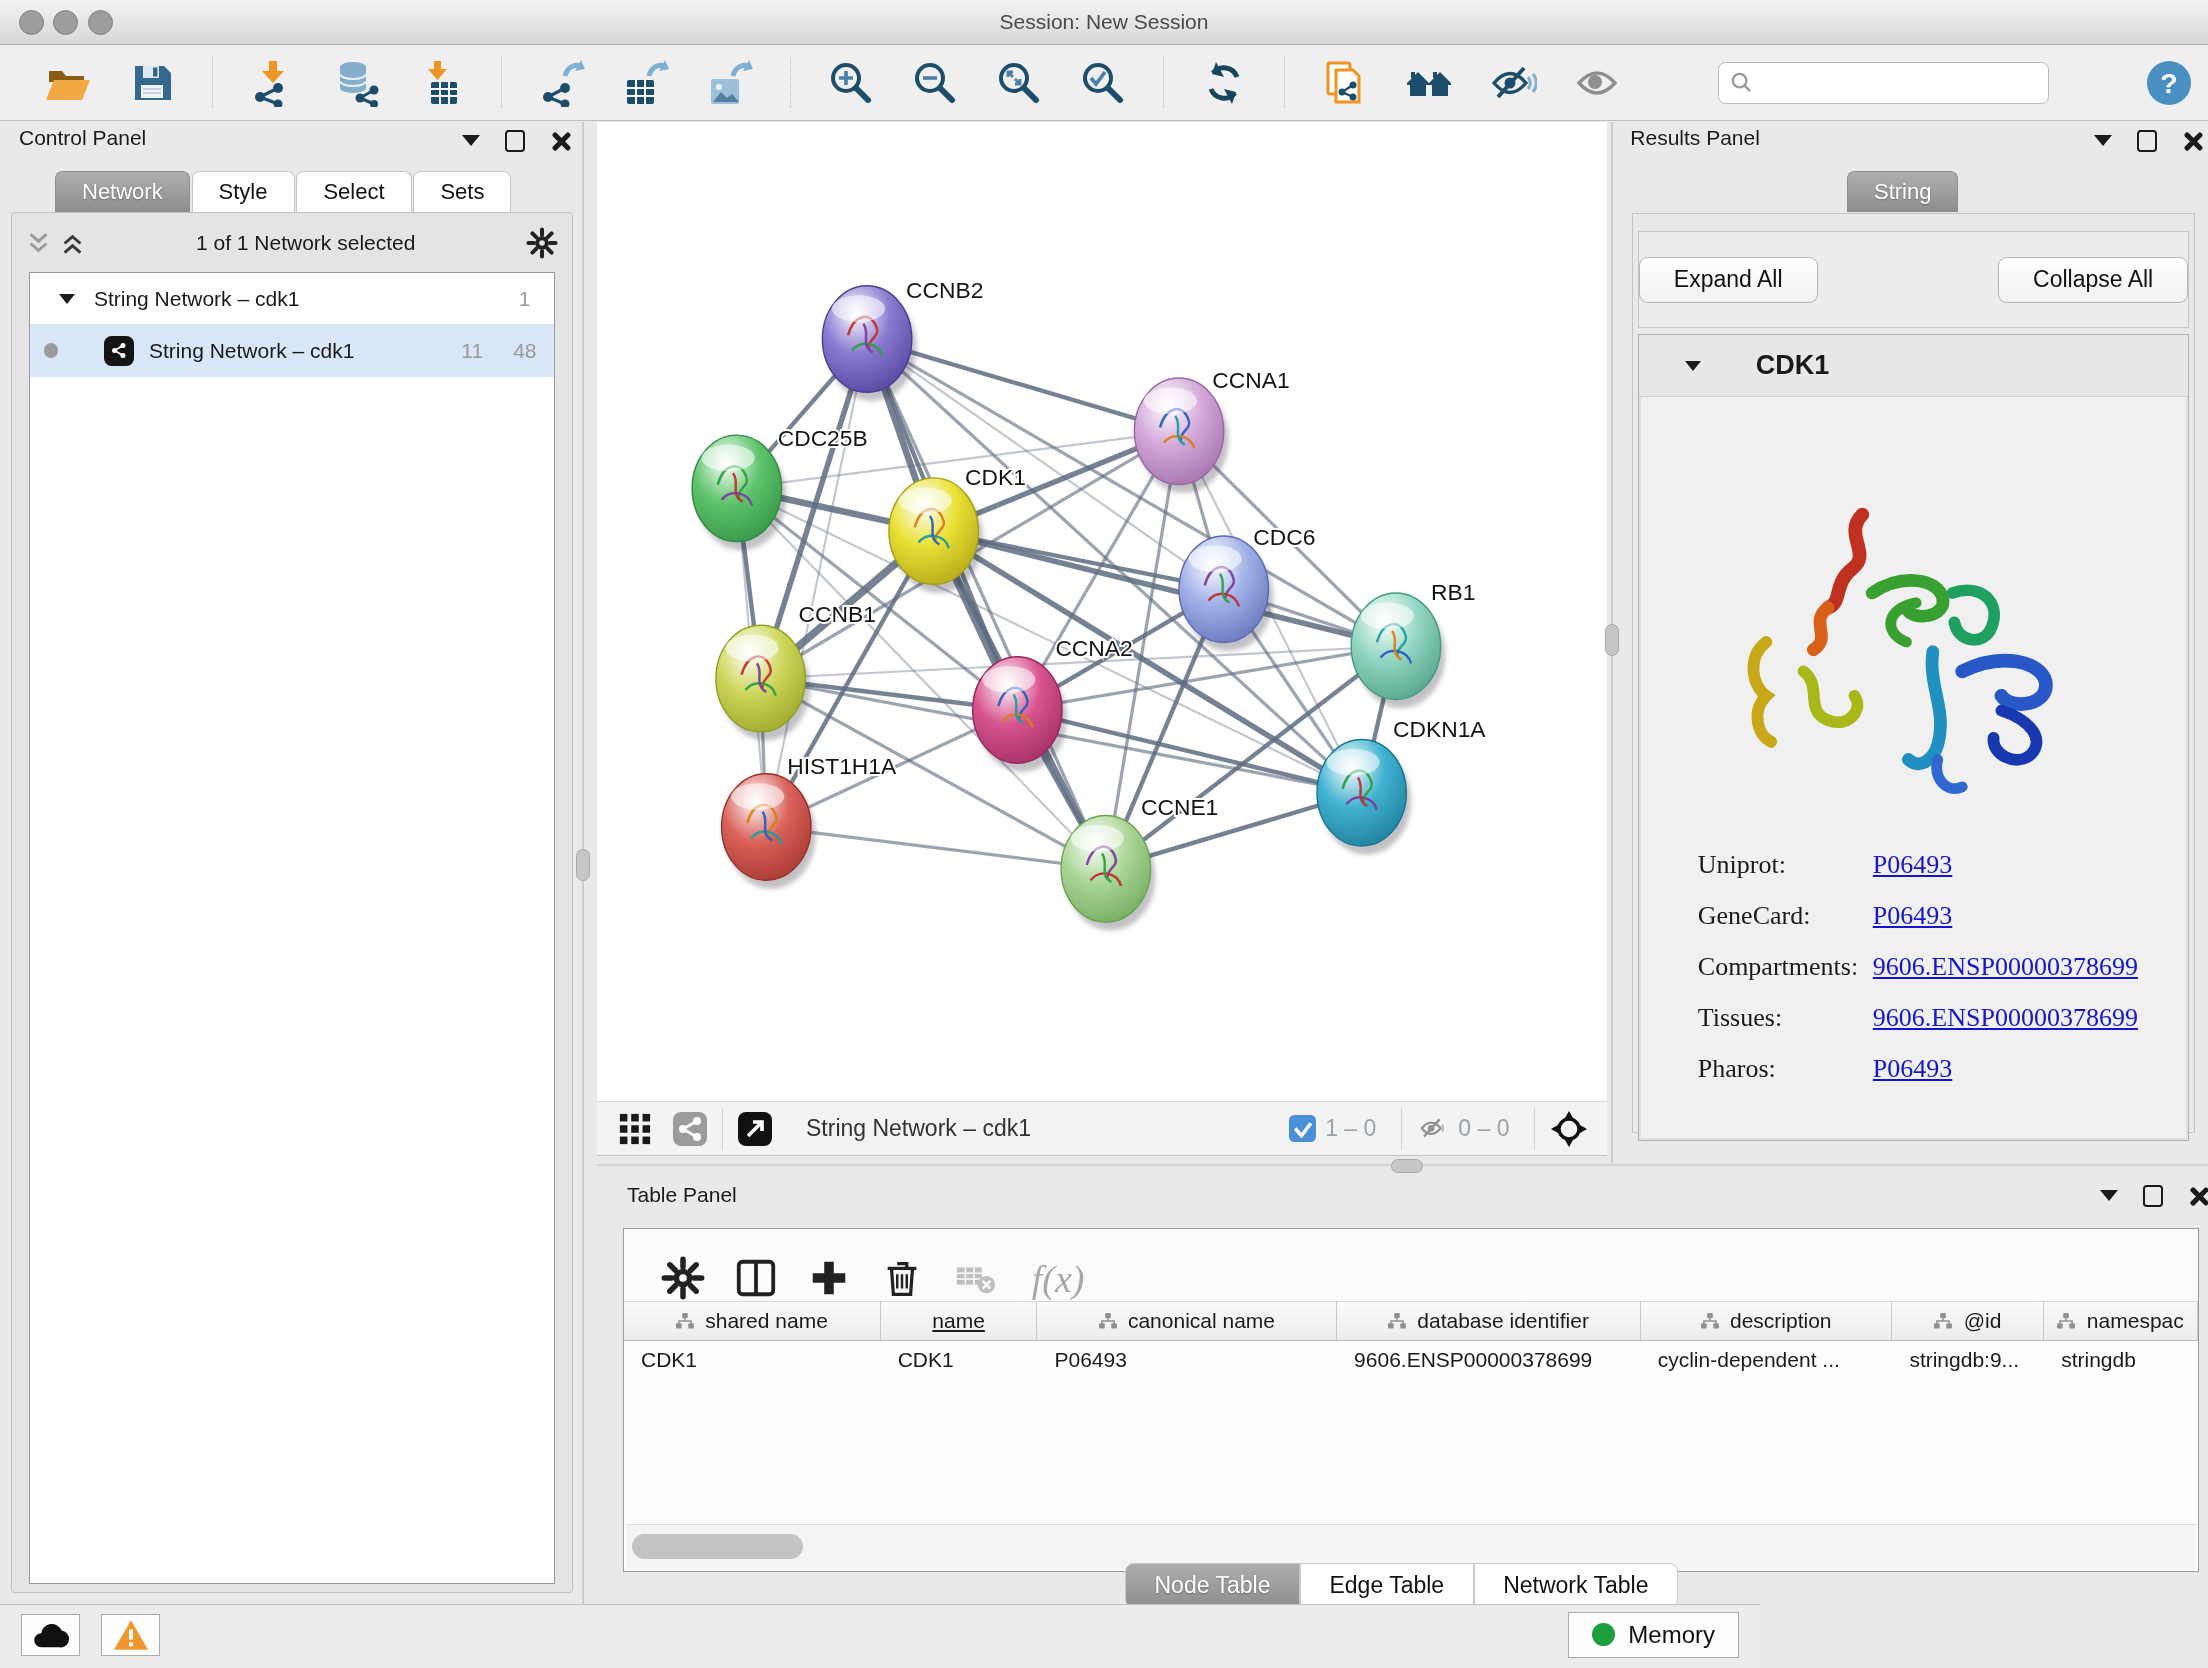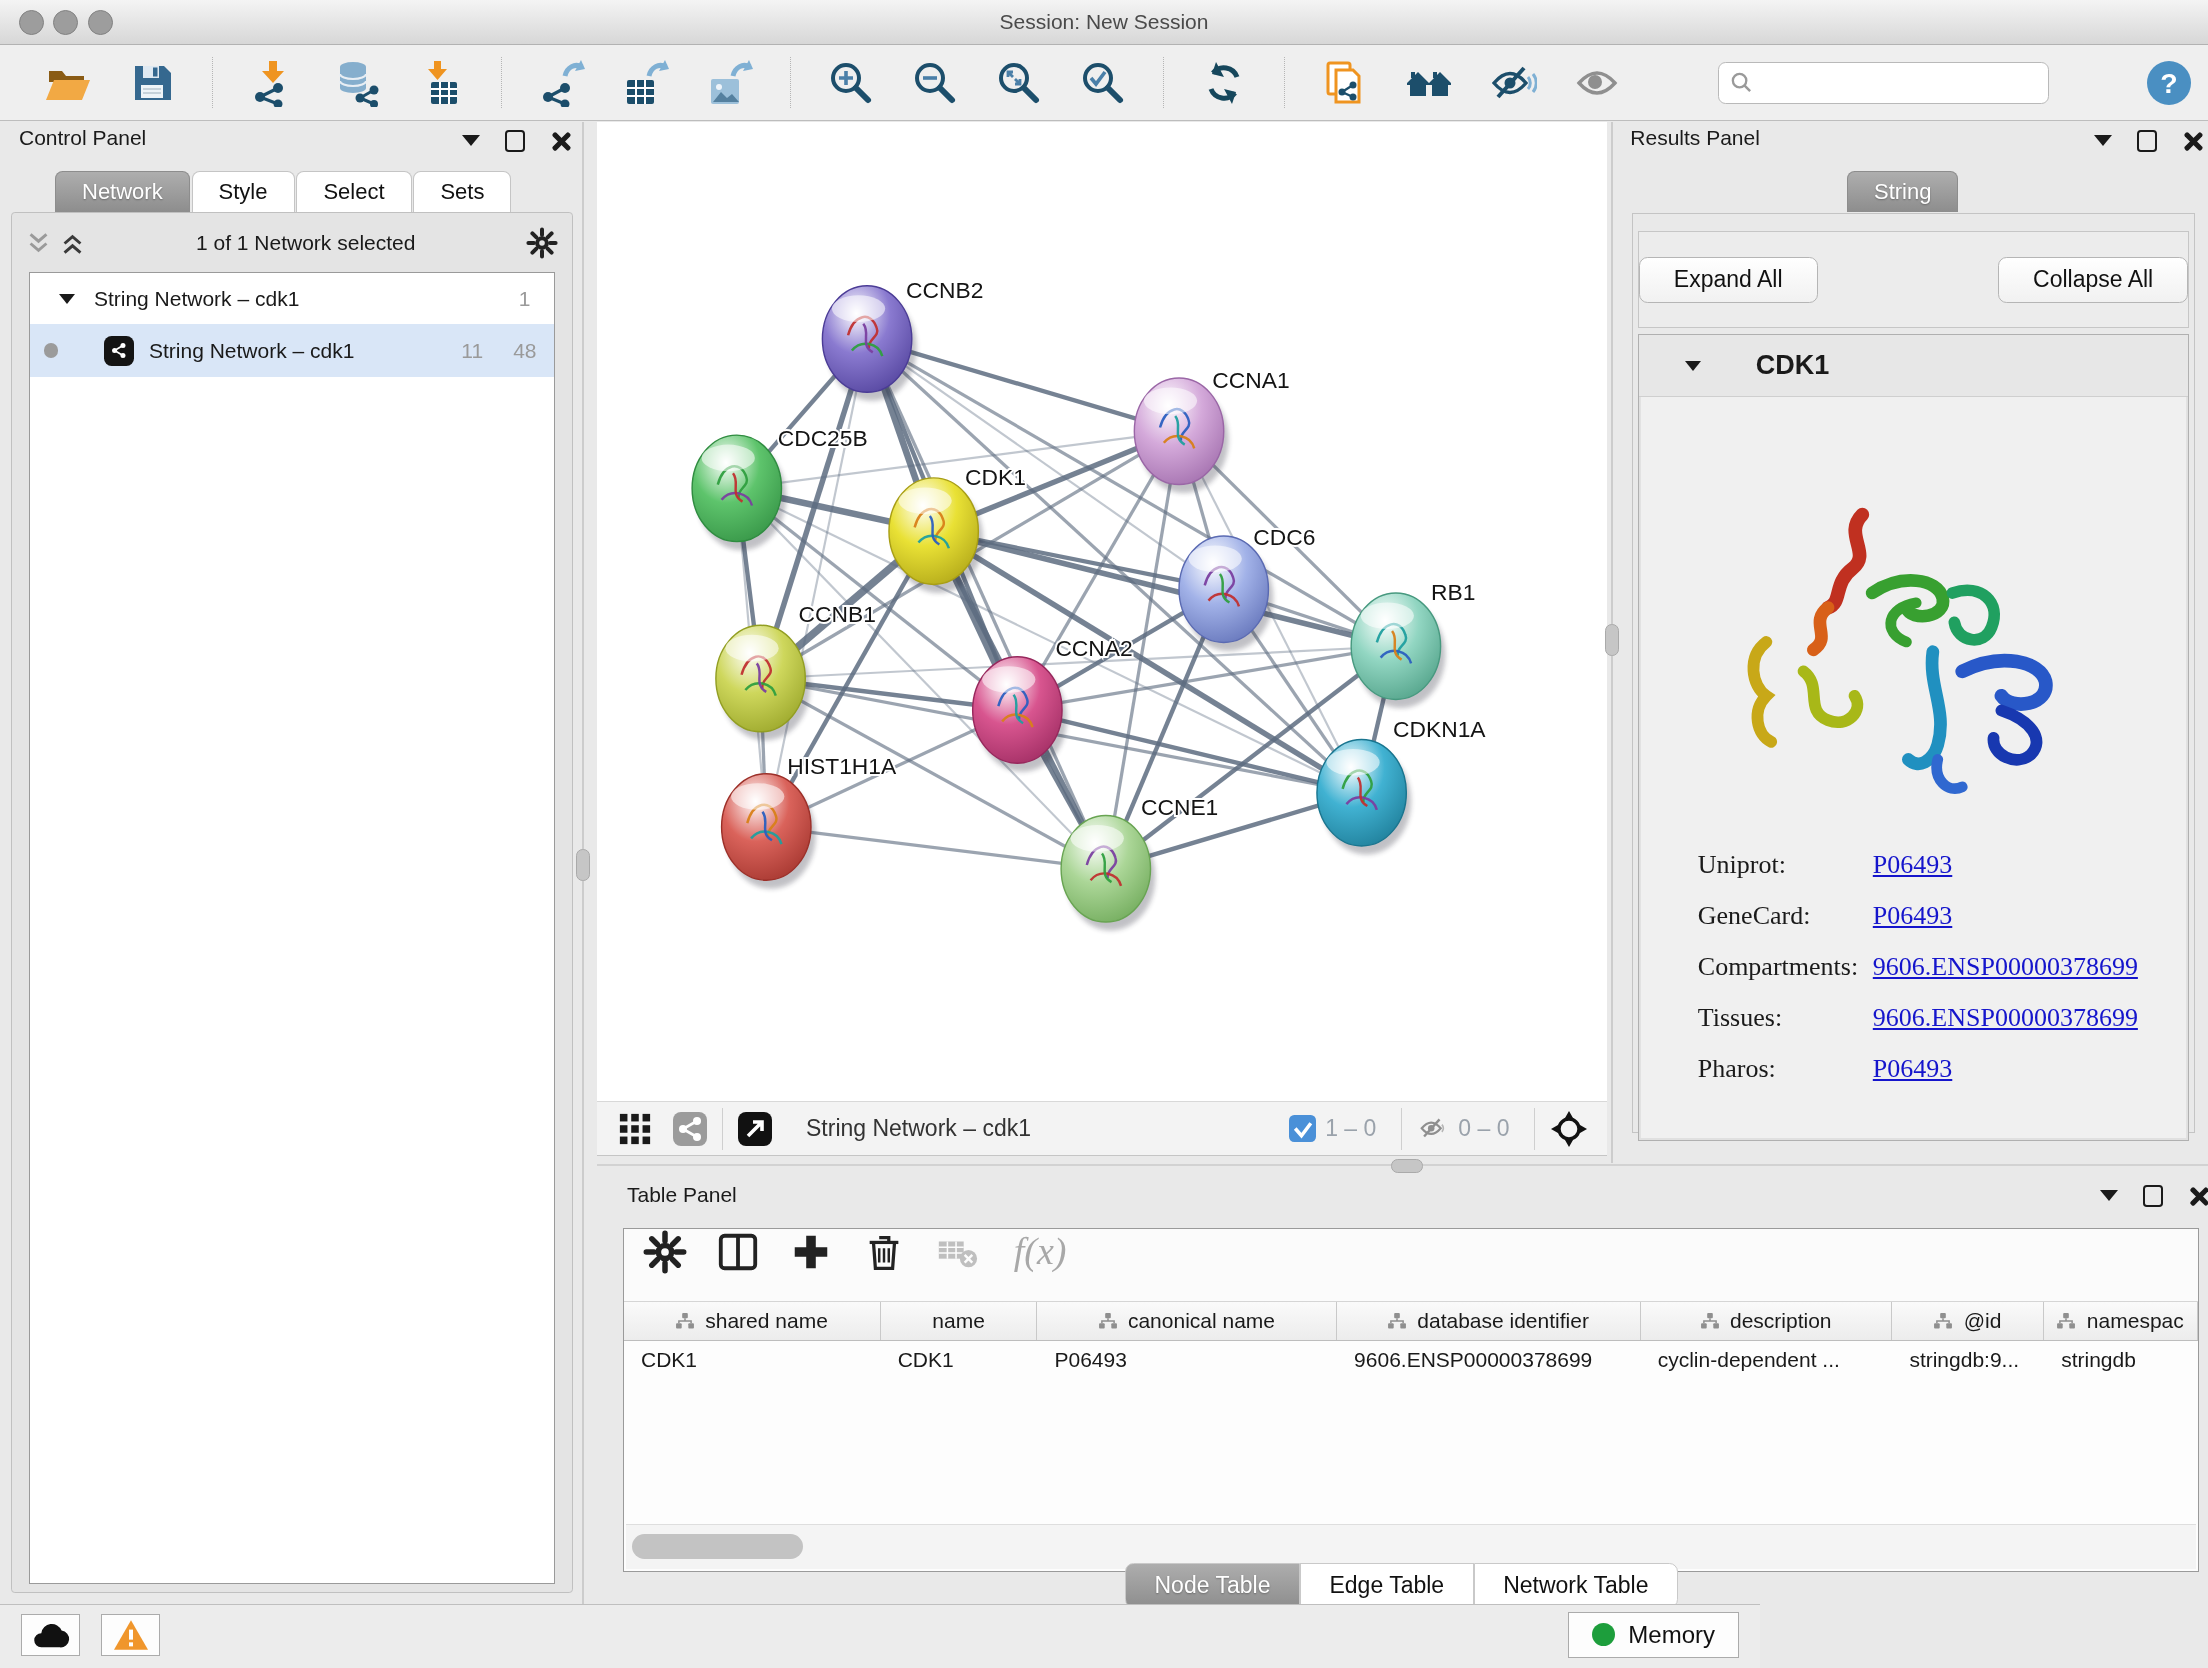--- a/index.html
+++ b/index.html
@@ -91,21 +91,21 @@
   #rp-xl-head{font-size:27.6px;font-weight:bold;padding-left:32px}
   .xrow{display:flex;padding:10.5px 0 10.5px 59px;font-size:26px}
   .xlab{width:175px;flex:0 0 auto}
   .xlink{color:#1515cc;text-decoration:underline}
 
   
   #table-panel{position:absolute;left:597px;top:1175px;width:1611px;height:431px}
   #table-panel .phead{left:30px;top:7.6px}
   #tbl-box{position:absolute;left:26px;top:53px;width:1576px;height:344px;background:#fdfdfd;
     border:1.9px solid #9a9a9a;box-sizing:border-box}
-  #tbl-toolbar{height:72px;display:flex;align-items:flex-start;padding-left:19px;background:#fbfbfb}
+  #tbl-toolbar{height:72px;display:flex;align-items:flex-end;padding-left:37px;background:#fbfbfb}
   .ticn{width:46px;height:46px;margin-right:27px;flex:0 0 auto;background:none;border:none;padding:0}
   .ticn svg{width:44px;height:44px;display:block}
   #fx-label{font-family:"Liberation Serif","DejaVu Serif",serif;font-style:italic;font-size:38px;
     color:#a8a8a8;margin-left:5.7px}
   #tbl-header{display:flex;height:40px;background:linear-gradient(#fafafa,#ececec);
     border-top:1px solid #d5d5d5;border-bottom:1px solid #bdbdbd;box-sizing:border-box}
   .th{display:flex;align-items:center;justify-content:center;gap:11.4px;font-size:21px;
     border-right:1px solid #c9c9c9;box-sizing:border-box;overflow:hidden;white-space:nowrap}
   .trowdata{display:flex;height:38px;align-items:center}
   .td{padding-left:17px;font-size:21px;box-sizing:border-box;overflow:hidden;white-space:nowrap}
@@ -745,21 +745,21 @@
           <svg width="18" height="16" viewBox="0 0 19 17">
             <g fill="#8f8f8f">
               <rect x="6.5" y="0" width="6" height="5.5" rx="1"></rect>
               <rect x="0" y="11" width="6" height="5.5" rx="1"></rect>
               <rect x="13" y="11" width="6" height="5.5" rx="1"></rect>
             </g>
             <path d="M9.5 5.5v3M3 11V8.5h13V11" stroke="#8f8f8f" stroke-width="1.6" fill="none"></path>
           </svg>
           <span>shared name</span>
         </div>
-        <div class="th" style="width: 157px;">
+        <div class="th" style="width: 157px; text-decoration: underline;">
           <span>name</span>
         </div>
         <div class="th" style="width: 300px;">
           <svg width="18" height="16" viewBox="0 0 19 17">
             <g fill="#8f8f8f">
               <rect x="6.5" y="0" width="6" height="5.5" rx="1"></rect>
               <rect x="0" y="11" width="6" height="5.5" rx="1"></rect>
               <rect x="13" y="11" width="6" height="5.5" rx="1"></rect>
             </g>
             <path d="M9.5 5.5v3M3 11V8.5h13V11" stroke="#8f8f8f" stroke-width="1.6" fill="none"></path>

